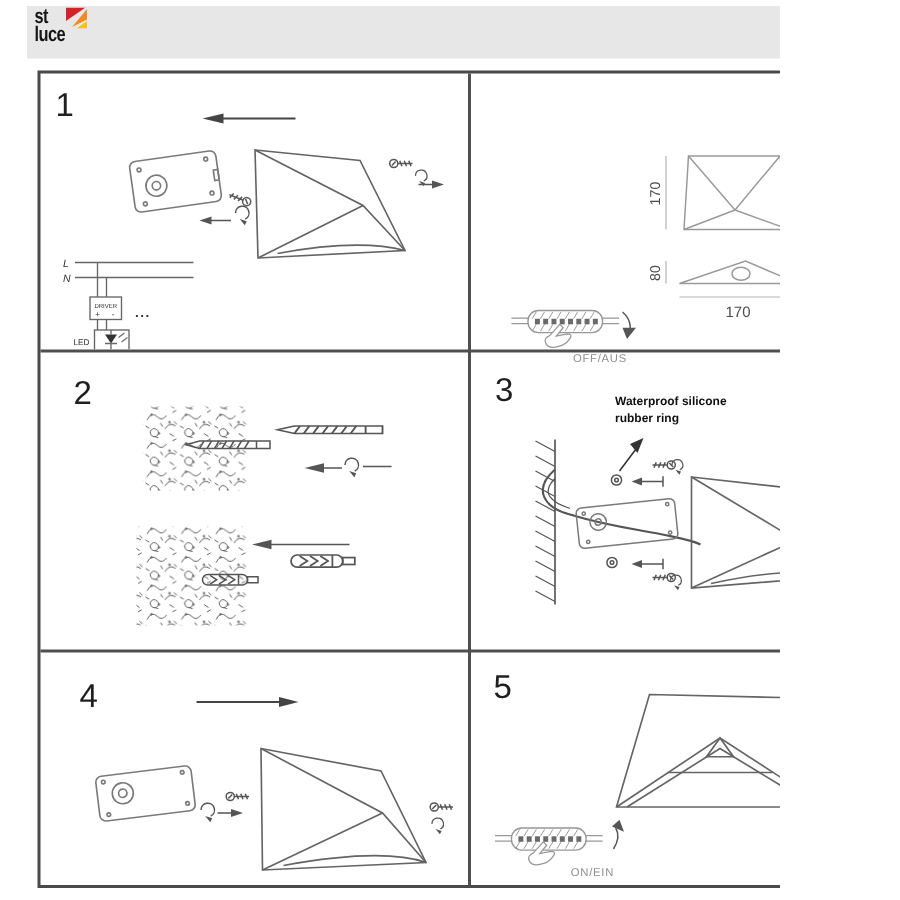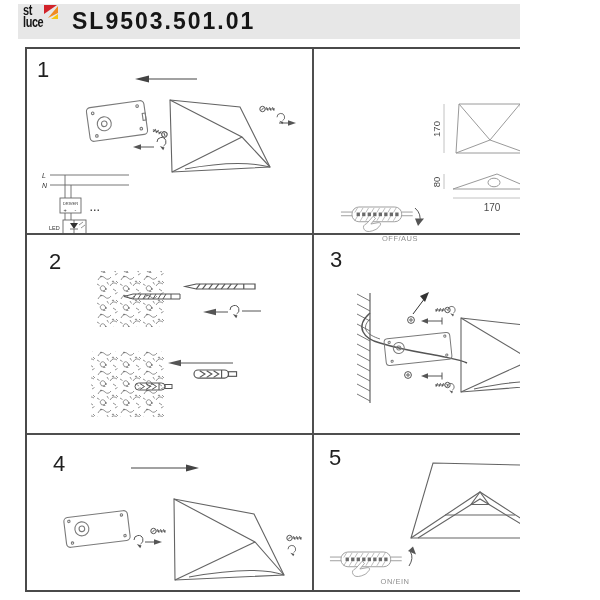--- a/index.html
+++ b/index.html
@@ -93,21 +93,20 @@
   <div class="band"></div>
   <div class="logo-text">
     <div>st</div>
     <div>luce</div>
   </div>
   <svg class="logo-mark" width="14" height="14" viewBox="0 0 14 14">
     <polygon points="0,0 13,0 0,9" fill="#d2232a"></polygon>
     <polygon points="14,1 14,8 4,13" fill="#f18a21"></polygon>
     <polygon points="14,9 14,14 7,14" fill="#f6c60f"></polygon>
   </svg>
-  <div class="title">SL9503.501.01</div>
 
   <div class="board">
     <div class="vdiv"></div>
     <div class="hdiv" style="top:184px"></div>
     <div class="hdiv" style="top:384px"></div>
 
     <section class="panel p1">
       <div class="step-num" style="left:10px;top:8px">1</div>
       <svg class="art" viewBox="0 0 285 184">
         <g>
@@ -210,20 +209,24 @@
         <g>
           <polygon points="141,128 154,124.8 154,131.2" fill="#555"></polygon>
           <line x1="152" y1="128" x2="206" y2="128" stroke="#555"></line>
         </g>
         <use href="#anchor" transform="translate(167,135) scale(1.15)" color="#555"></use>
       </svg>
     </section>
 
     <section class="panel p3">
       <div class="step-num" style="left:16px;top:12px">3</div>
+      <div class="seal-note">
+        <div>Waterproof silicone</div>
+        <div>rubber ring</div>
+      </div>
       <svg class="art" viewBox="0 0 259 198">
         <g>
           <line x1="99" y1="79" x2="111" y2="63" stroke="#333"></line>
           <polygon points="115,57 106,61 111,67" fill="#333"></polygon>
         </g>
         <g stroke="#555" fill="none" stroke-width="1.1">
           <line x1="56" y1="58" x2="56" y2="168"></line>
           <path d="M56,66 l-13,-7 M56,76 l-13,-7 M56,86 l-13,-7 M56,96 l-13,-7 M56,106 l-13,-7 M56,116 l-13,-7 M56,126 l-13,-7 M56,136 l-13,-7 M56,146 l-13,-7 M56,156 l-13,-7 M56,166 l-13,-7" stroke-width="0.8"></path>
         </g>
         <path d="M56,78 C40,92 50,104 66,108 C92,116 112,118 126,121 C140,124 147,125 153,128" stroke="#555" fill="none" stroke-width="1.4"></path>

